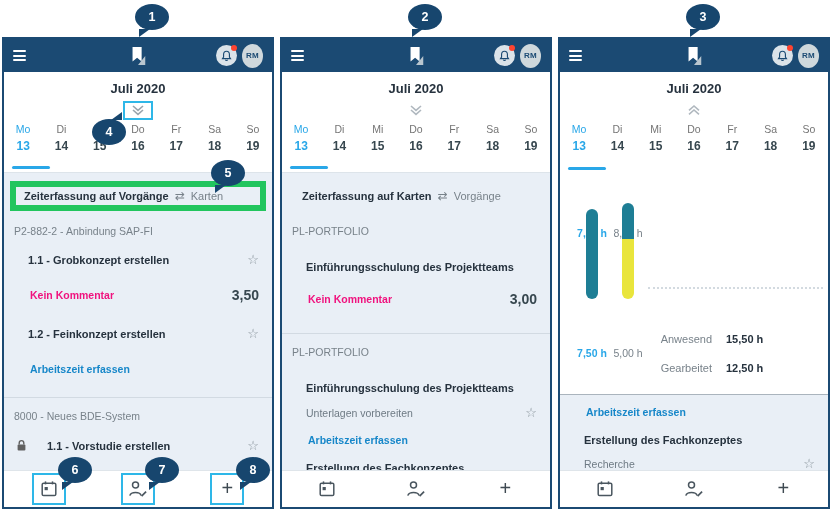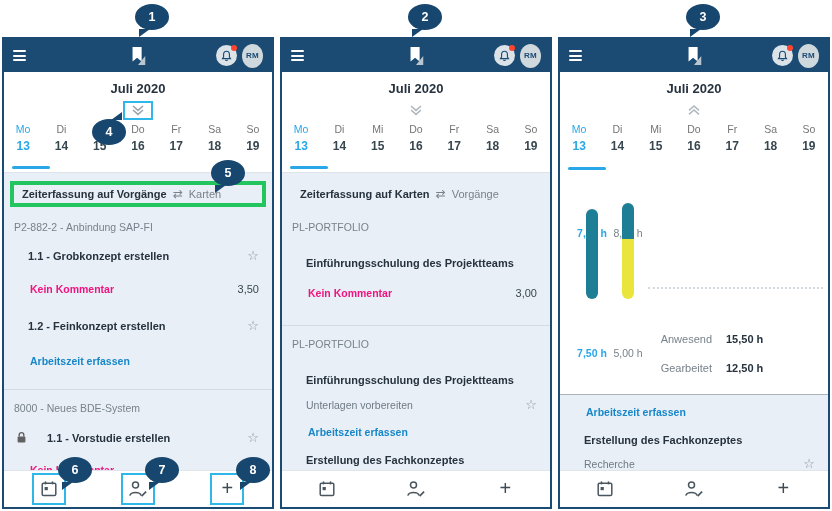--- a/index.html
+++ b/index.html
@@ -26,37 +26,37 @@
   .chevrow{display:flex;justify-content:center;align-items:center;height:22px;margin-top:3px;}
   .boxcyan{display:inline-flex;align-items:center;justify-content:center;border:2px solid #2eb7e8;padding:1px 5px;background:#fff;}
   .week{display:grid;grid-template-columns:repeat(7,1fr);margin-top:2px;}
   .wd{text-align:center;font-size:10.5px;color:#757575;}
   .dt{text-align:center;font-size:12px;font-weight:bold;color:#37474f;margin-top:4px;}
   .sel{color:#29a7e8;}
   .underline{position:absolute;left:8px;bottom:3px;width:38px;height:3px;background:#29a7e8;border-radius:2px;}
 
   
   .list{flex:1;background:#e9eff6;overflow:hidden;font-size:11px;border-top:1px solid #dde4ea;}
-  .toggle{margin:8px 6px 0;border:4px solid #22c55e;padding:3px 8px;display:flex;align-items:center;gap:6px;}
+  .toggle{margin:8px 6px 0;border:6px solid #22c55e;padding:3px 8px;display:flex;align-items:center;gap:6px;}
   .toggle.plain{border-color:transparent;}
   .toggle .on{font-weight:bold;color:#26323e;font-size:11px;}
   .toggle .swap{color:#78828a;font-size:12px;line-height:1;}
   .toggle .off{color:#78828a;font-size:11px;}
   .sec{color:#78828a;padding-left:10px;margin-top:14px;font-size:10.5px;}
   .card{color:#26323e;font-weight:bold;padding-left:24px;margin-top:24px;font-size:11px;}
   .task{display:flex;align-items:center;padding:0 13px 0 24px;}
   .task .nm{font-weight:bold;color:#26323e;flex:1;}
   .task .nm2{font-weight:normal;color:#6e7a84;flex:1;font-size:10.5px;}
   .task.locked{padding-left:12px;}
   .task.locked .nm{margin-left:20px;}
   .star{font-size:13px;color:#8a959c;line-height:1;cursor:pointer;}
   .star.filled{color:#37474f;}
   .crow{display:flex;align-items:center;padding:0 13px 0 26px;}
   .comment{color:#f0127e;font-weight:bold;flex:1;font-size:10.5px;}
-  .hrs{color:#37474f;font-weight:normal;font-size:11px;}
+  .hrs{color:#37474f;font-weight:bold;font-size:14px;}
   .linkrow{padding-left:26px;}
   .link{color:#1787c9;font-weight:bold;font-size:10.5px;cursor:pointer;}
   .divider{height:1px;background:#d2dae2;margin-top:22px;}
 
   
   .bottomnav{flex:0 0 36px;background:#fff;border-top:1px solid #dfe5ea;display:flex;justify-content:space-around;align-items:center;}
   .navbox{width:30px;height:28px;display:flex;align-items:center;justify-content:center;border:2px solid transparent;cursor:pointer;}
   .navbox.hl{border-color:#2eb7e8;}
   .plus{font-size:20px;color:#3f4a52;font-weight:normal;line-height:1;margin-top:-2px;}
 

